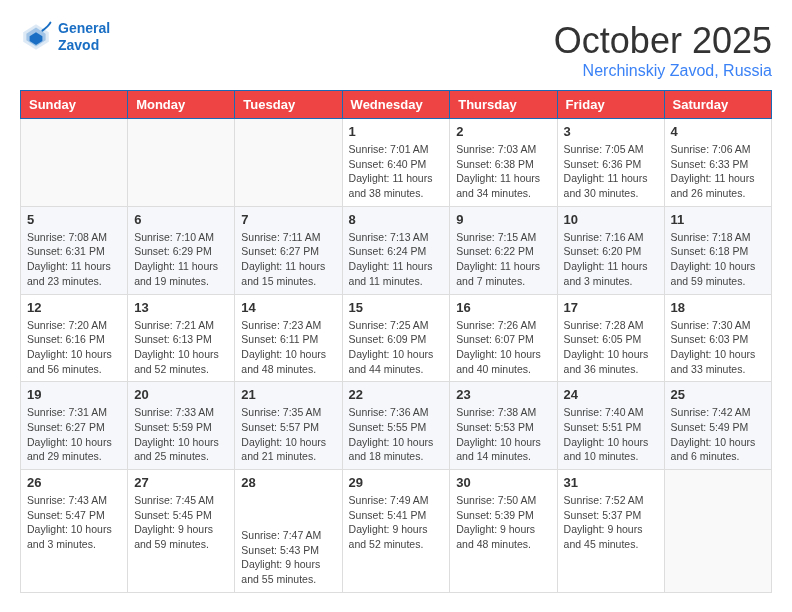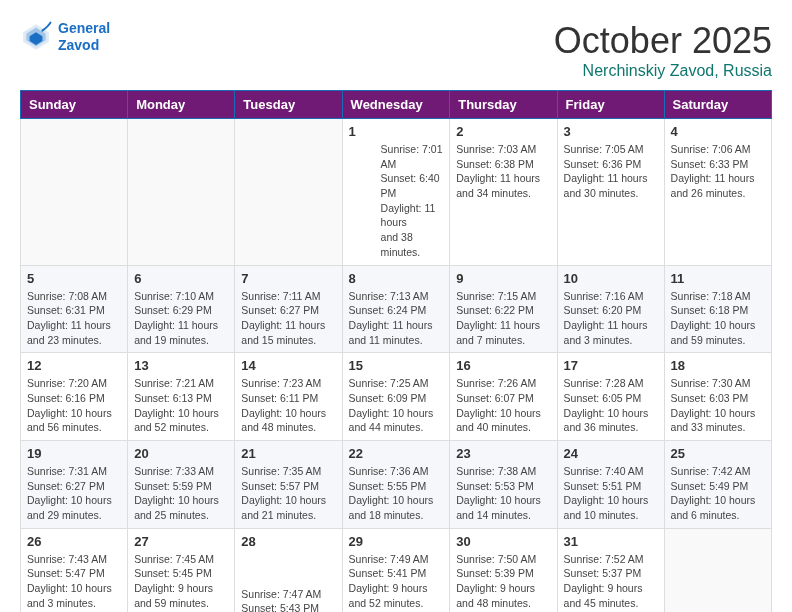--- a/index.html
+++ b/index.html
@@ -37,29 +37,29 @@
     .title-area {
       text-align: right;
     }
     .month-title {
       font-size: 36px;
       font-weight: normal;
       color: #333;
     }
     .location-title {
       font-size: 16px;
-      color: #0f766e;
+      color: #3b82f6;
     }
     .calendar-table {
       width: 100%;
       border-collapse: collapse;
       border: 1px solid #ccc;
     }
     .calendar-table th {
-      background-color: #701a75;
+      background-color: #ef4444;
       color: #fff;
       font-size: 13px;
       font-weight: bold;
       padding: 6px 8px;
       text-align: left;
       border: 1px solid #1a6ab5;
     }
     .calendar-table td {
       vertical-align: top;
       border: 1px solid #ddd;
@@ -123,21 +123,21 @@
         <th>Saturday</th>
       </tr>
   </thead>
   <tbody id="calendar-body">
   <tr>
         <td class="empty-cell"></td>
         <td class="empty-cell"></td>
         <td class="empty-cell"></td>
         <td>
           <span class="day-number">1</span>
-          <div class="day-info" style="white-space: pre-line; margin-left: 32px;">Sunrise: 7:01 AM
+          <div class="day-info" style="white-space: pre-line;">Sunrise: 7:01 AM
 Sunset: 6:40 PM
 Daylight: 11 hours
 and 38 minutes.</div>
         </td>
         <td>
           <span class="day-number">2</span>
           <div class="day-info" style="white-space: pre-line;">Sunrise: 7:03 AM
 Sunset: 6:38 PM
 Daylight: 11 hours
 and 34 minutes.</div>

